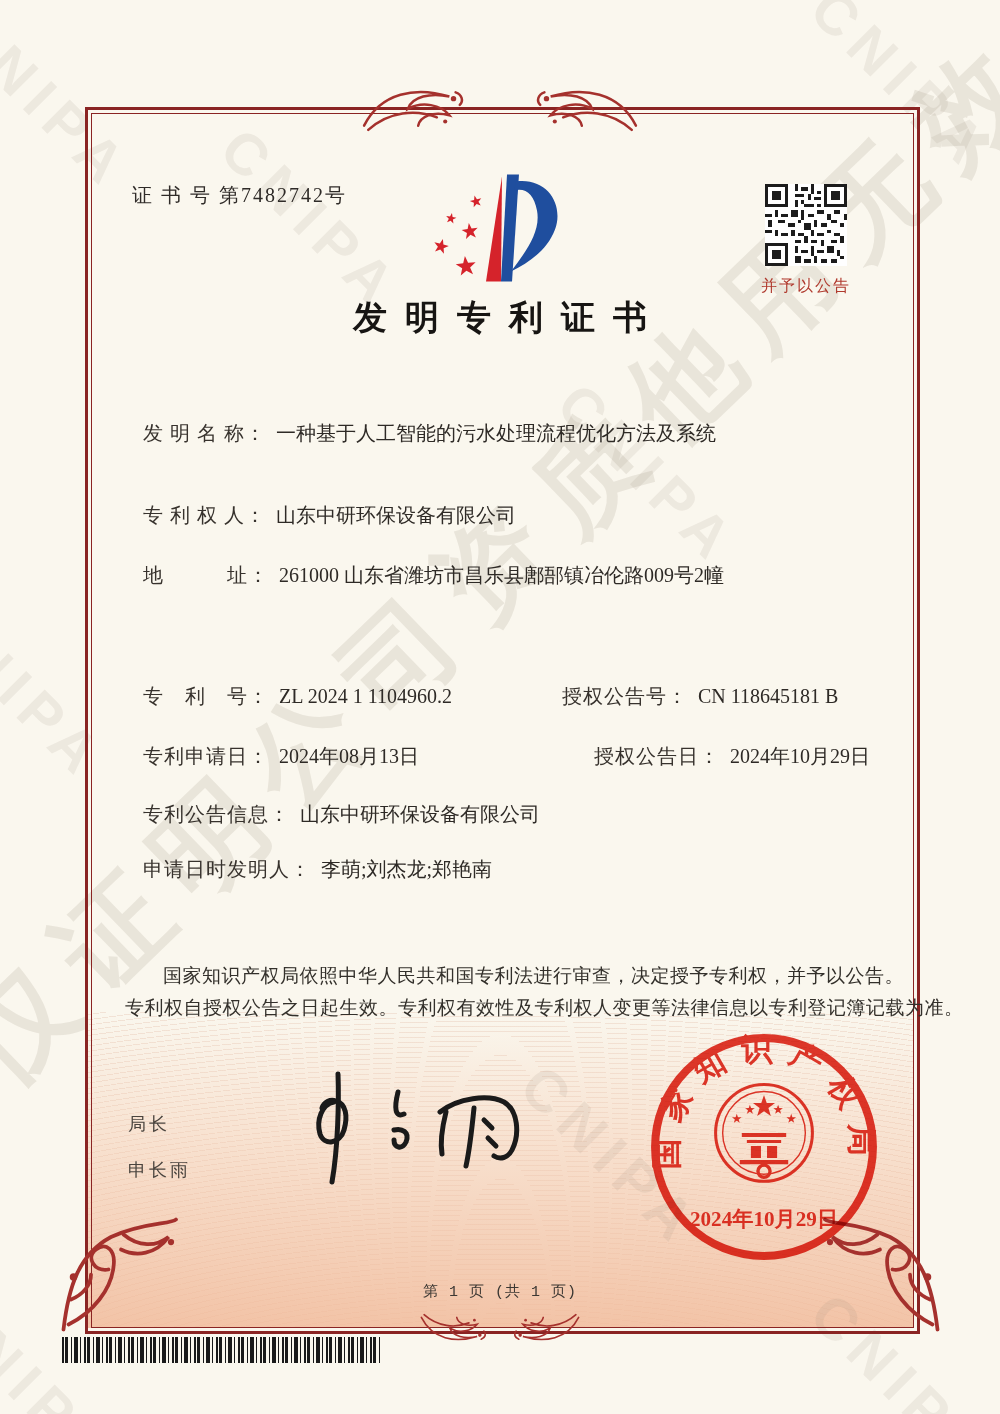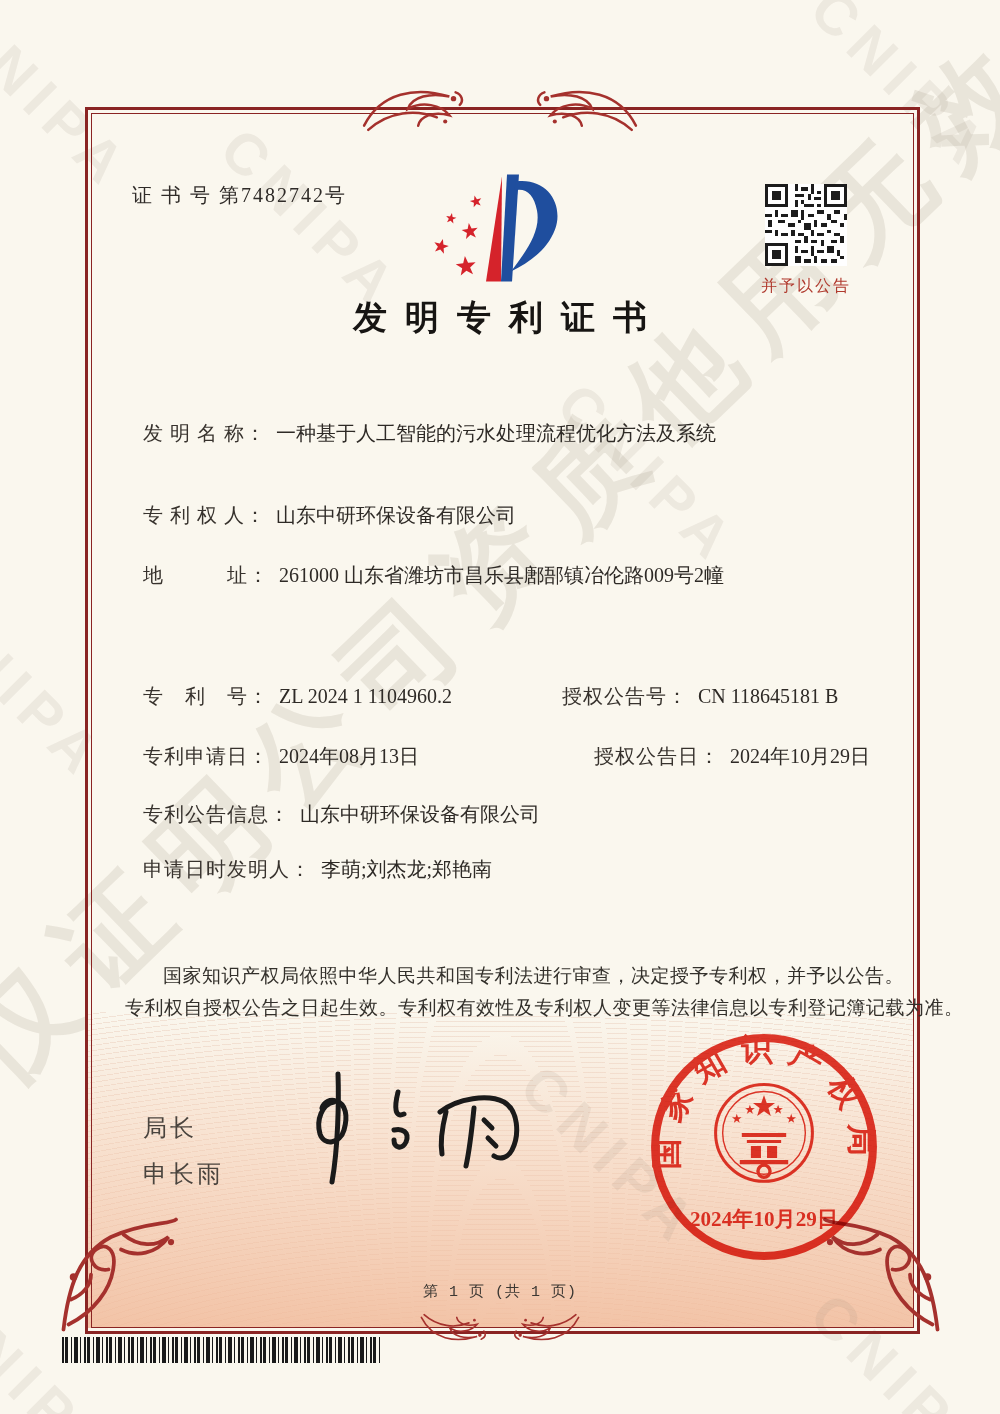--- a/index.html
+++ b/index.html
@@ -53,21 +53,21 @@
   
   .row{position:absolute; z-index:5; left:143px; font-size:20px; white-space:nowrap; color:#2e2a26;}
   .row.right{left:562px;}
   .row .lab{letter-spacing:1px; color:#37322d;}
   .row .val{margin-left:10px;}
   
   .bodyl{position:absolute; z-index:5; left:125px; font-size:19px; color:#33302b;
     white-space:nowrap; letter-spacing:0.5px;}
   .bodyl.indent{padding-left:38px;margin-top:8px;}
   
-  .sig-label{position:absolute; z-index:5; left:143px; font-size:24px; letter-spacing:3px; color:#4a443e;}
+  .sig-label{position:absolute; z-index:5; left:128px; font-size:18px; letter-spacing:3px; color:#4a443e;}
   .sig-draw{position:absolute; z-index:5; left:282px; top:1068px; width:260px; height:120px;}
   
   .seal{position:absolute; z-index:6; left:645px; top:1028px; width:238px; height:238px;
     mix-blend-mode:multiply; opacity:0.93;}
   
   .footer{position:absolute; z-index:5; left:0; top:1282px; width:100%; text-align:center;
     font-size:15px; color:#3c3833; letter-spacing:1px;font-family:Liberation Mono, monospace;}
   .barcode{position:absolute; z-index:5; left:62px; top:1337px; width:320px; height:26px;
     background:repeating-linear-gradient(90deg,
       #1a1a1a 0 2px, transparent 2px 3px,

